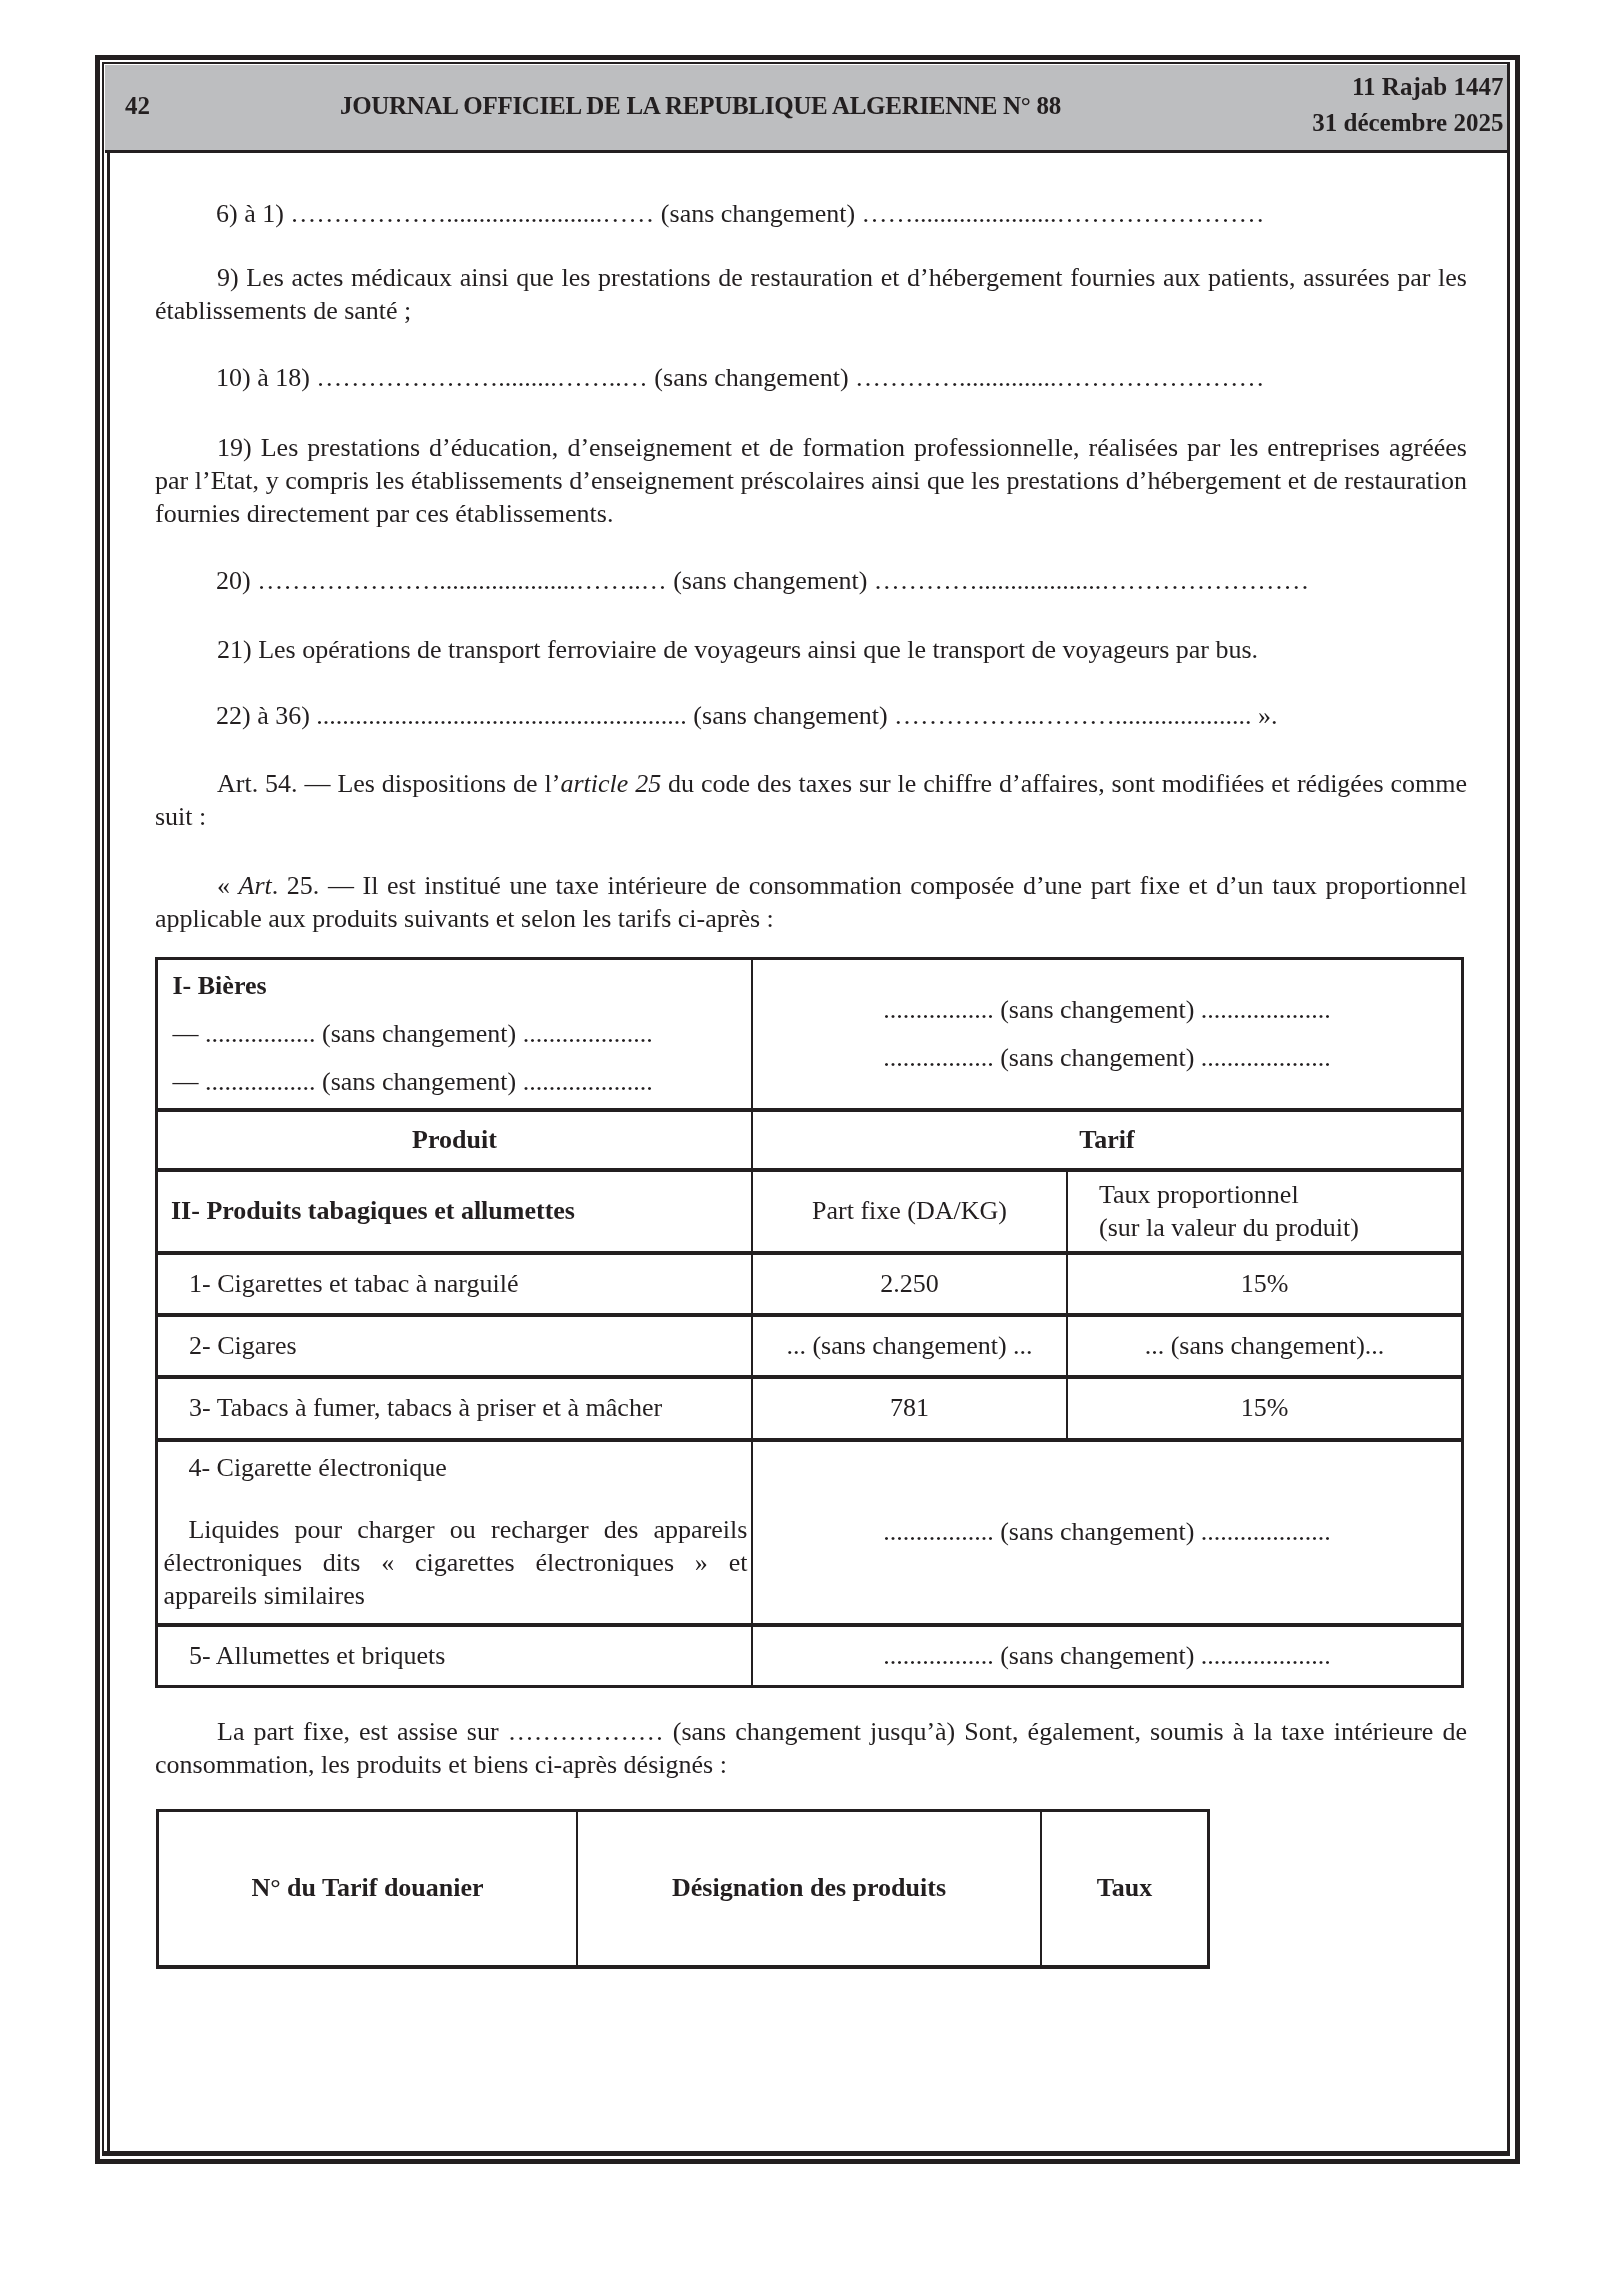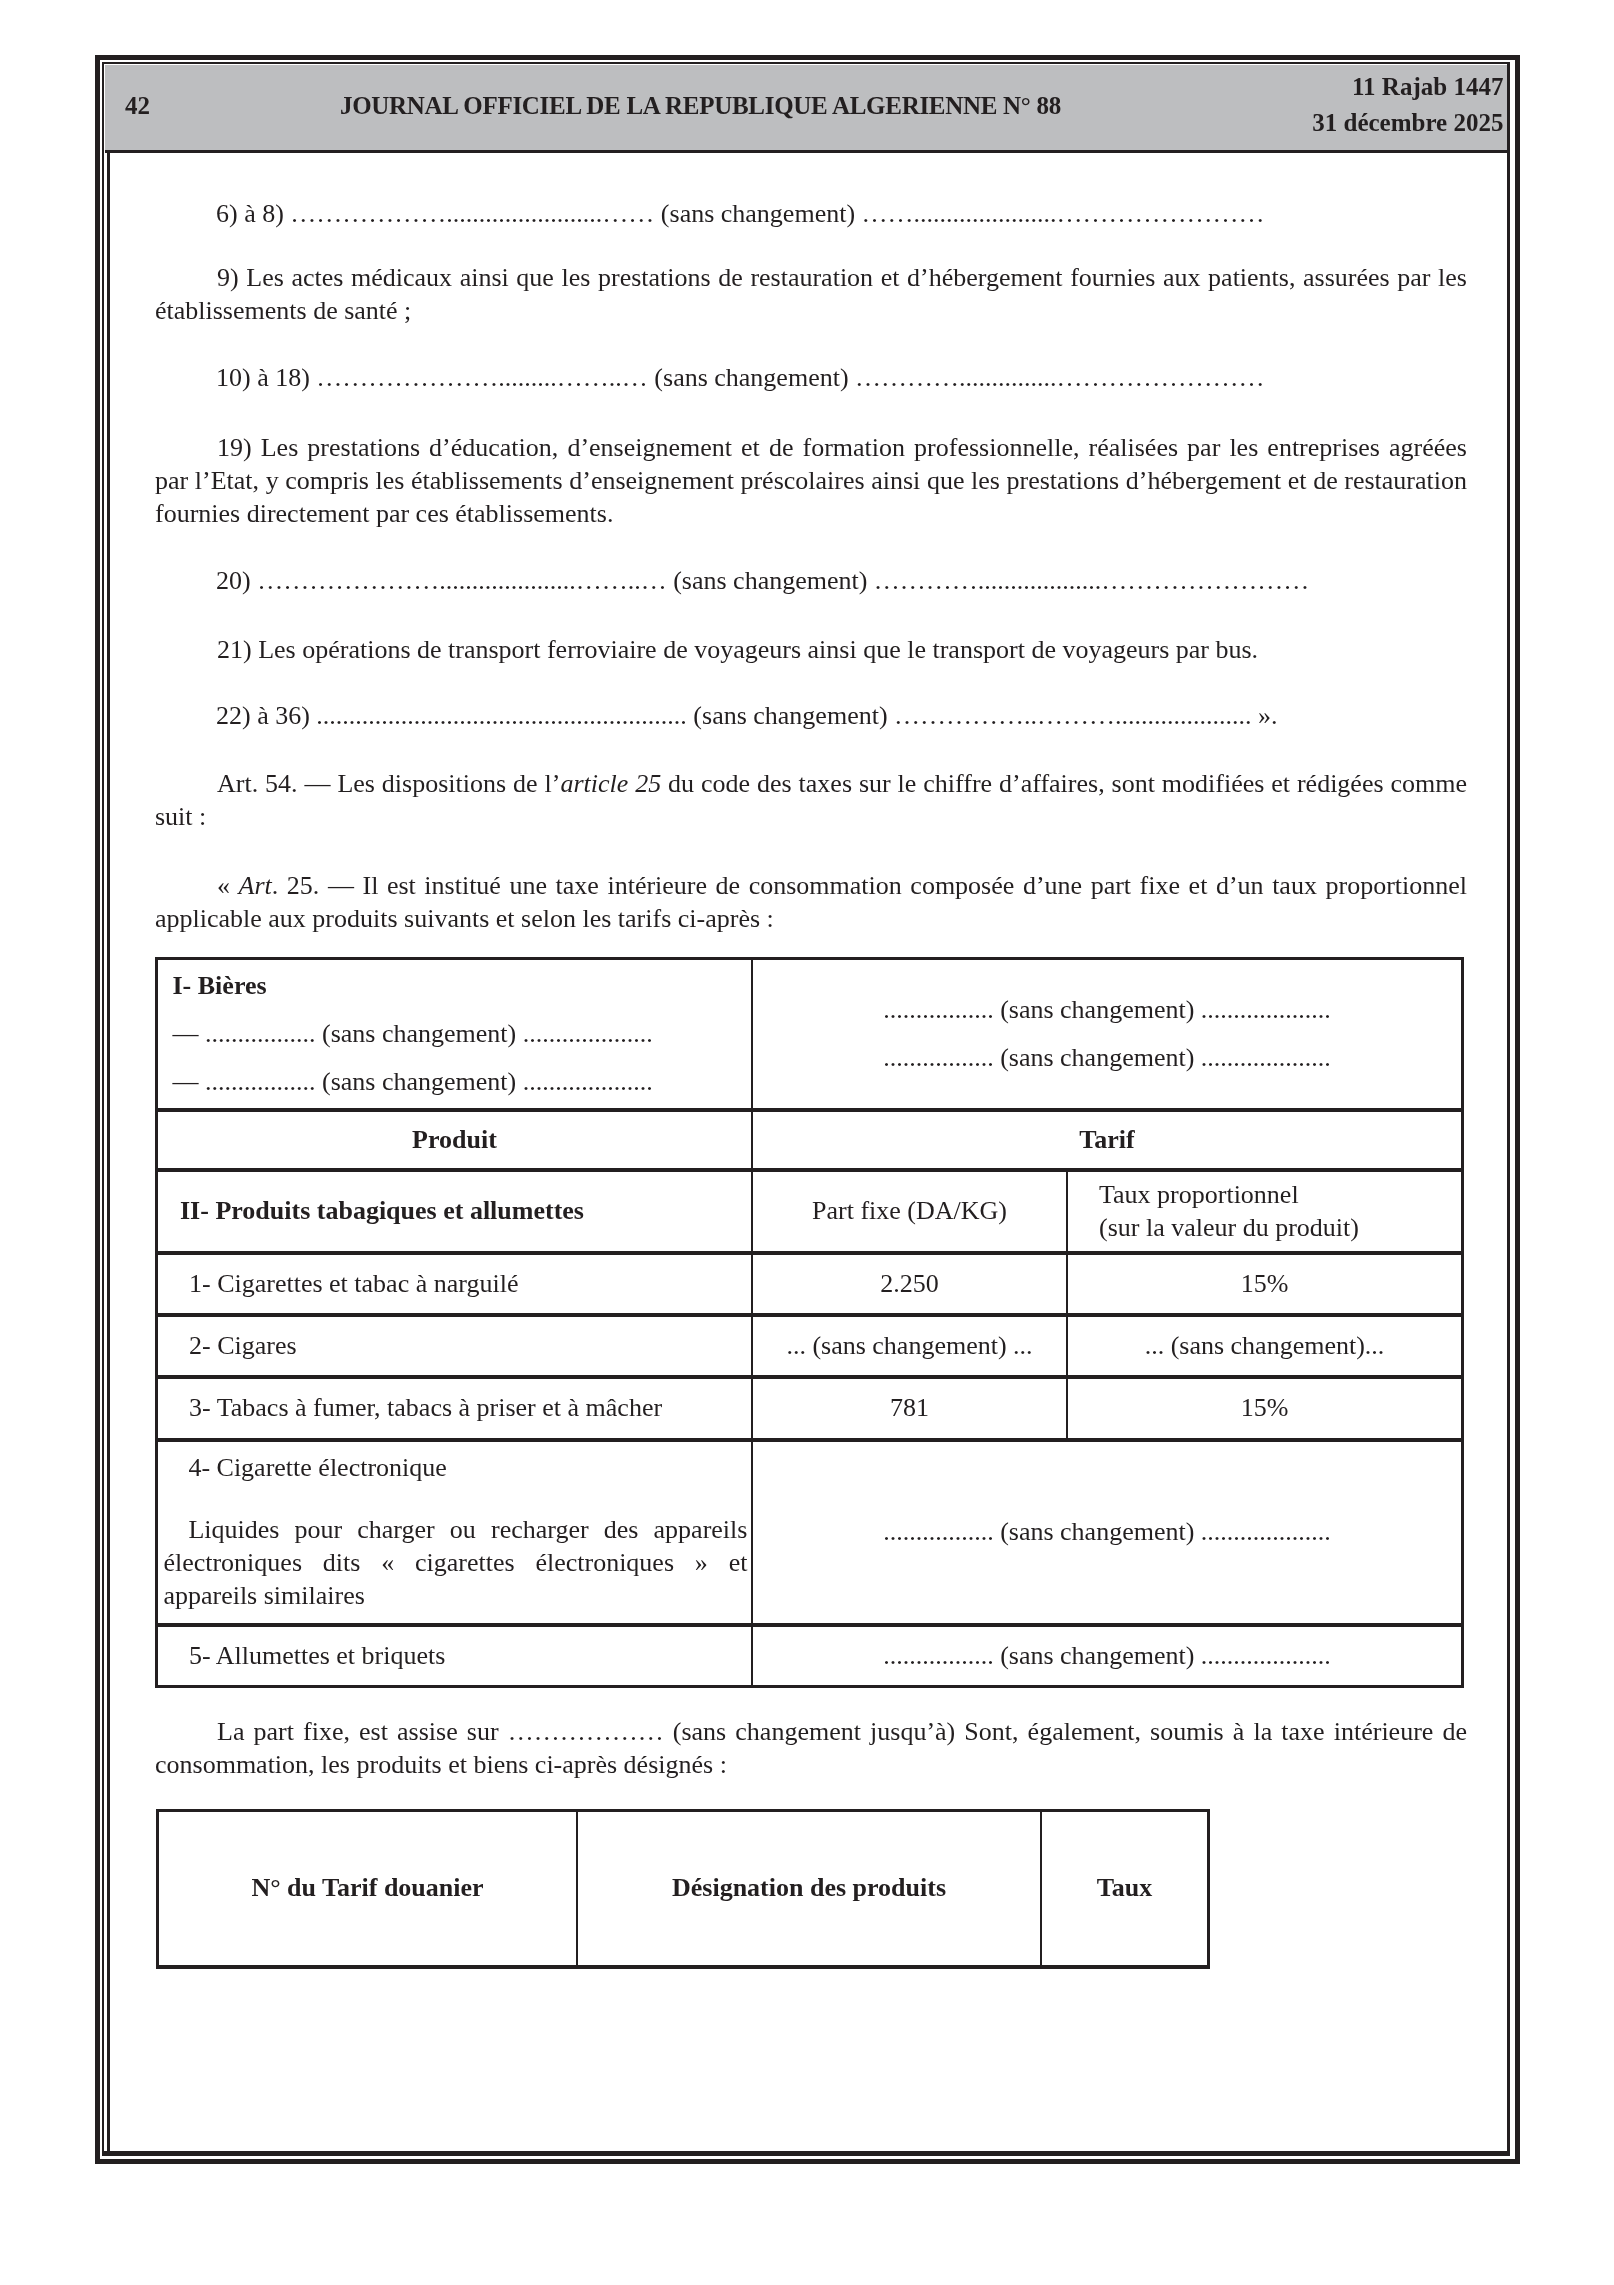--- a/index.html
+++ b/index.html
@@ -42,21 +42,21 @@
 
 <div class="header-band">
   <span class="hdr-page">42</span>
   <span class="hdr-title">JOURNAL OFFICIEL DE LA REPUBLIQUE ALGERIENNE N° 88</span>
   <div class="hdr-date">
     <div>11 Rajab 1447</div>
     <div>31 décembre 2025</div>
   </div>
 </div>
 
-<div class="line" style="left:216px; top:199px; width:1250px; overflow:hidden;">6) à 8) ………………........................…… (sans changement) ……......................……………………</div>
+<div class="line" style="left:216px; top:199px; width:1250px; overflow:hidden;">6) à 1) ………………........................…… (sans changement) ……......................……………………</div>
 
 <div class="p ind" style="top:261px;">9) Les actes médicaux ainsi que les prestations de restauration et d’hébergement fournies aux patients, assurées par les établissements de santé ;</div>
 
 <div class="line" style="left:216px; top:363px; width:1250px; overflow:hidden;">10)  à 18)  ………………….........……..… (sans changement) …………...............……………………</div>
 
 <div class="p ind" style="top:431px;">19) Les prestations d’éducation, d’enseignement et de formation professionnelle, réalisées par les entreprises agréées par l’Etat, y compris les établissements d’enseignement préscolaires ainsi que les prestations d’hébergement et de restauration fournies directement par ces établissements.</div>
 
 <div class="line" style="left:216px; top:566px; width:1250px; overflow:hidden;">20)  ………………….....................……..… (sans changement) …………...................……………………</div>
 
 <div class="p ind" style="top:633px;">21) Les opérations de transport ferroviaire de voyageurs ainsi que le transport de voyageurs par bus.</div>
@@ -82,21 +82,21 @@
     <td class="ctr" colspan="2" style="line-height:48px;">
       <div>................. (sans changement) ....................</div>
       <div>................. (sans changement) ....................</div>
     </td>
   </tr>
   <tr style="height:60px;">
     <th class="ctr" style="width:593px;">Produit</th>
     <th class="ctr" colspan="2">Tarif</th>
   </tr>
   <tr style="height:83px;">
-    <td class="c1 bold" style="padding-left:22px;">II- Produits tabagiques et allumettes</td>
+    <td class="c1 bold" style="padding-left:13px;">II- Produits tabagiques et allumettes</td>
     <td class="ctr" style="width:313px;">Part fixe (DA/KG)</td>
     <td style="padding-left:31px; line-height:33px;">
       <div>Taux proportionnel</div>
       <div>(sur la valeur du produit)</div>
     </td>
   </tr>
   <tr style="height:62px;">
     <td class="c1">1- Cigarettes et tabac à narguilé</td>
     <td class="ctr">2.250</td>
     <td class="ctr">15%</td>

